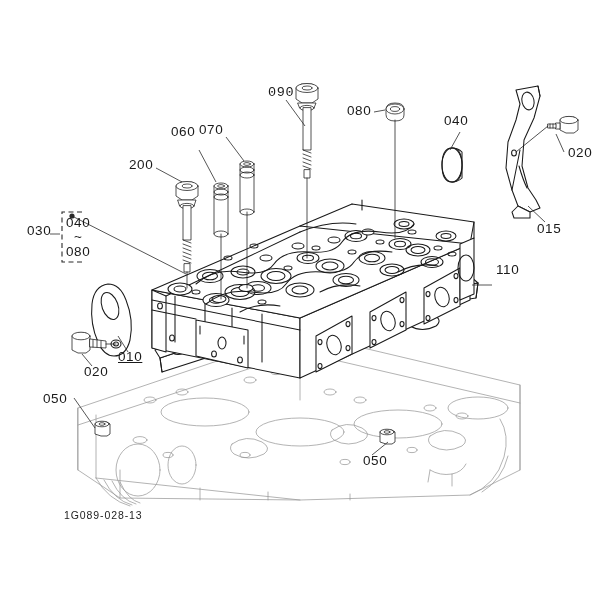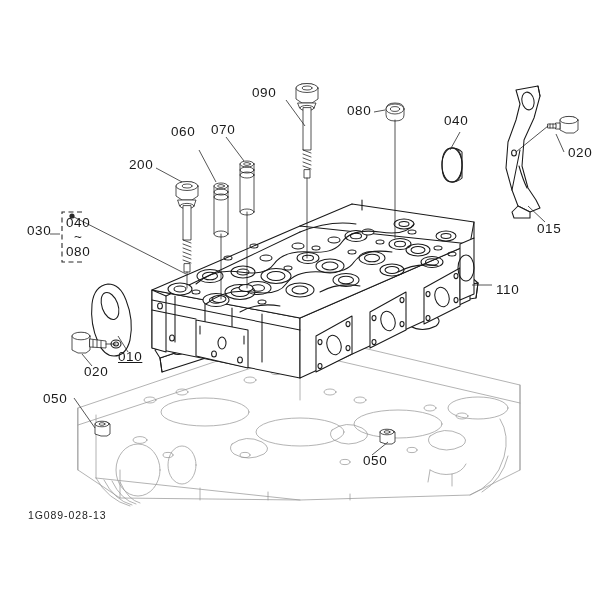--- a/index.html
+++ b/index.html
@@ -3,21 +3,21 @@
 <meta charset="utf-8">
 <style>
   html,body{margin:0;padding:0;background:#ffffff;}
   body{width:600px;height:600px;overflow:hidden;
        font-family:"Liberation Sans", sans-serif;}
   #stage{position:relative;width:600px;height:600px;background:#fff;}
   svg#dwg{position:absolute;left:0;top:0;width:600px;height:600px;display:block;}
   .lbl{position:absolute;font-family:"Liberation Sans", sans-serif;
        font-size:13.5px;color:#1a1a1a;letter-spacing:0.6px;white-space:nowrap;}
   .code{position:absolute;font-family:"Liberation Sans", sans-serif;
-        font-size:10.5px;color:#222;letter-spacing:0.9px;white-space:nowrap;}
+        font-size:10.5px;color:#222;letter-spacing:0.9px;white-space:nowrap;margin-left:36px;}
 </style>
 </head>
 <body>
 
 <div id="stage">
 
 <svg id="dwg" viewBox="0 0 600 600">
   <defs>
     <style>
       .s  { fill:none; stroke:#1a1a1a; stroke-width:1.05; stroke-linejoin:round; stroke-linecap:round; }
@@ -385,27 +385,27 @@
     <path class="ld" d="M372 455 L388 442"></path>
   </g>
 </svg>
 
 <div class="lbl" style="left:27px;top:223px;text-align:center;">030</div>
 <div class="lbl" style="left:66px;top:215px;">040</div>
 <div class="lbl" style="left:74px;top:229px;">~</div>
 <div class="lbl" style="left:66px;top:244px;">080</div>
 <div class="lbl" style="left:129px;top:157px;">200</div>
 <div class="lbl" style="left:171px;top:124px;">060</div>
-<div class="lbl" style="left:211px;top:122px;">070</div>
-<div class="lbl" style="left:252px;top:85px;">090</div>
+<div class="lbl" style="left:199px;top:122px;">070</div>
+<div class="lbl" style="left:268px;top:85px;font-family:Liberation Mono, monospace;">090</div>
 <div class="lbl" style="left:347px;top:103px;">080</div>
 <div class="lbl" style="left:444px;top:113px;">040</div>
 <div class="lbl" style="left:568px;top:145px;">020</div>
 <div class="lbl" style="left:537px;top:221px;">015</div>
-<div class="lbl" style="left:496px;top:282px;">110</div>
+<div class="lbl" style="left:496px;top:262px;">110</div>
 <div class="lbl" style="left:118px;top:349px;text-decoration:underline;">010</div>
 <div class="lbl" style="left:84px;top:364px;">020</div>
 <div class="lbl" style="left:43px;top:391px;">050</div>
 <div class="lbl" style="left:363px;top:453px;">050</div>
 
 <div class="code" style="left:28px;top:509px;">1G089-028-13</div>
 
 </div>
 
 </body></html>

